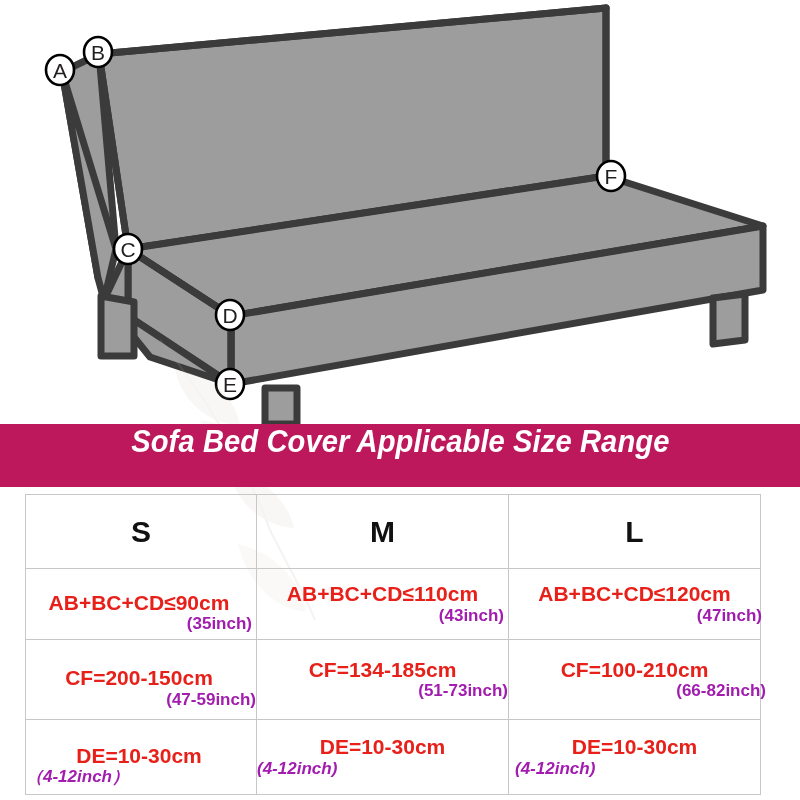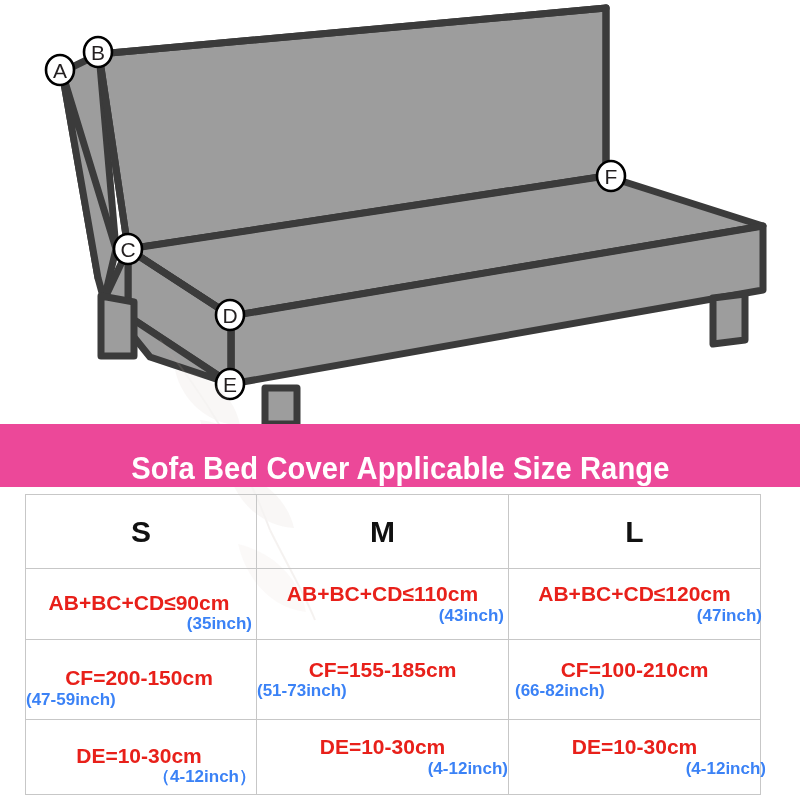--- a/index.html
+++ b/index.html
@@ -54,24 +54,25 @@
     pointer-events: none;
   }
 
   
   #banner {
     position: absolute;
     left: 0;
     top: 424px;
     width: 800px;
     height: 63px;
-    background: #ec4899;
+    background: #be185d;
     display: flex;
-    align-items: flex-end;
+    align-items: flex-start;
     justify-content: center;
+    font-style: italic;
   }
   #banner-title {
     color: #ffffff;
     font-family: "Liberation Sans", sans-serif;
     font-size: 31px;
     font-weight: bold;
     letter-spacing: 0.1px;
     white-space: nowrap;
     transform: scaleX(0.94);
   }
@@ -120,33 +121,33 @@
     font-family: "Liberation Sans", sans-serif;
     font-weight: bold;
     color: #e8201a;
     font-size: 21px;
     line-height: 1.12;
     white-space: nowrap;
   }
   .sub-line {
     font-family: "Liberation Sans", sans-serif;
     font-weight: bold;
-    color: #3b82f6;
+    color: #a21caf;
     font-size: 17px;
     line-height: 1.2;
     white-space: nowrap;
   }
   
   .row-ab .main-line { text-align: center; }
   .row-ab .sub-line  { text-align: right; padding-right: 4px; }
   
   .row-cf .main-line { text-align: center; }
-  .row-cf .sub-line  { text-align: left; }
+  .row-cf .sub-line  { text-align: right; }
   .row-de .main-line { text-align: center; }
-  .row-de .sub-line  { text-align: right; }
+  .row-de .sub-line  { text-align: left; font-style: italic; }
 
   
   .col-s  .main-line { transform: translateX(-2px); margin-top: 17px; }
   .col-l  .sub-line  { transform: translateX(6px); }
 </style>
 </head>
 <body>
 
 <div id="page">
 
@@ -253,21 +254,21 @@
           <div class="sub-line">(47inch)</div>
         </td>
       </tr>
 
       <tr class="row-cf">
         <td class="data-cell col-s">
           <div class="main-line">CF=200-150cm</div>
           <div class="sub-line">(47-59inch)</div>
         </td>
         <td class="data-cell col-m">
-          <div class="main-line">CF=155-185cm</div>
+          <div class="main-line">CF=134-185cm</div>
           <div class="sub-line">(51-73inch)</div>
         </td>
         <td class="data-cell col-l">
           <div class="main-line">CF=100-210cm</div>
           <div class="sub-line">(66-82inch)</div>
         </td>
       </tr>
 
       <tr class="row-de">
         <td class="data-cell col-s">

